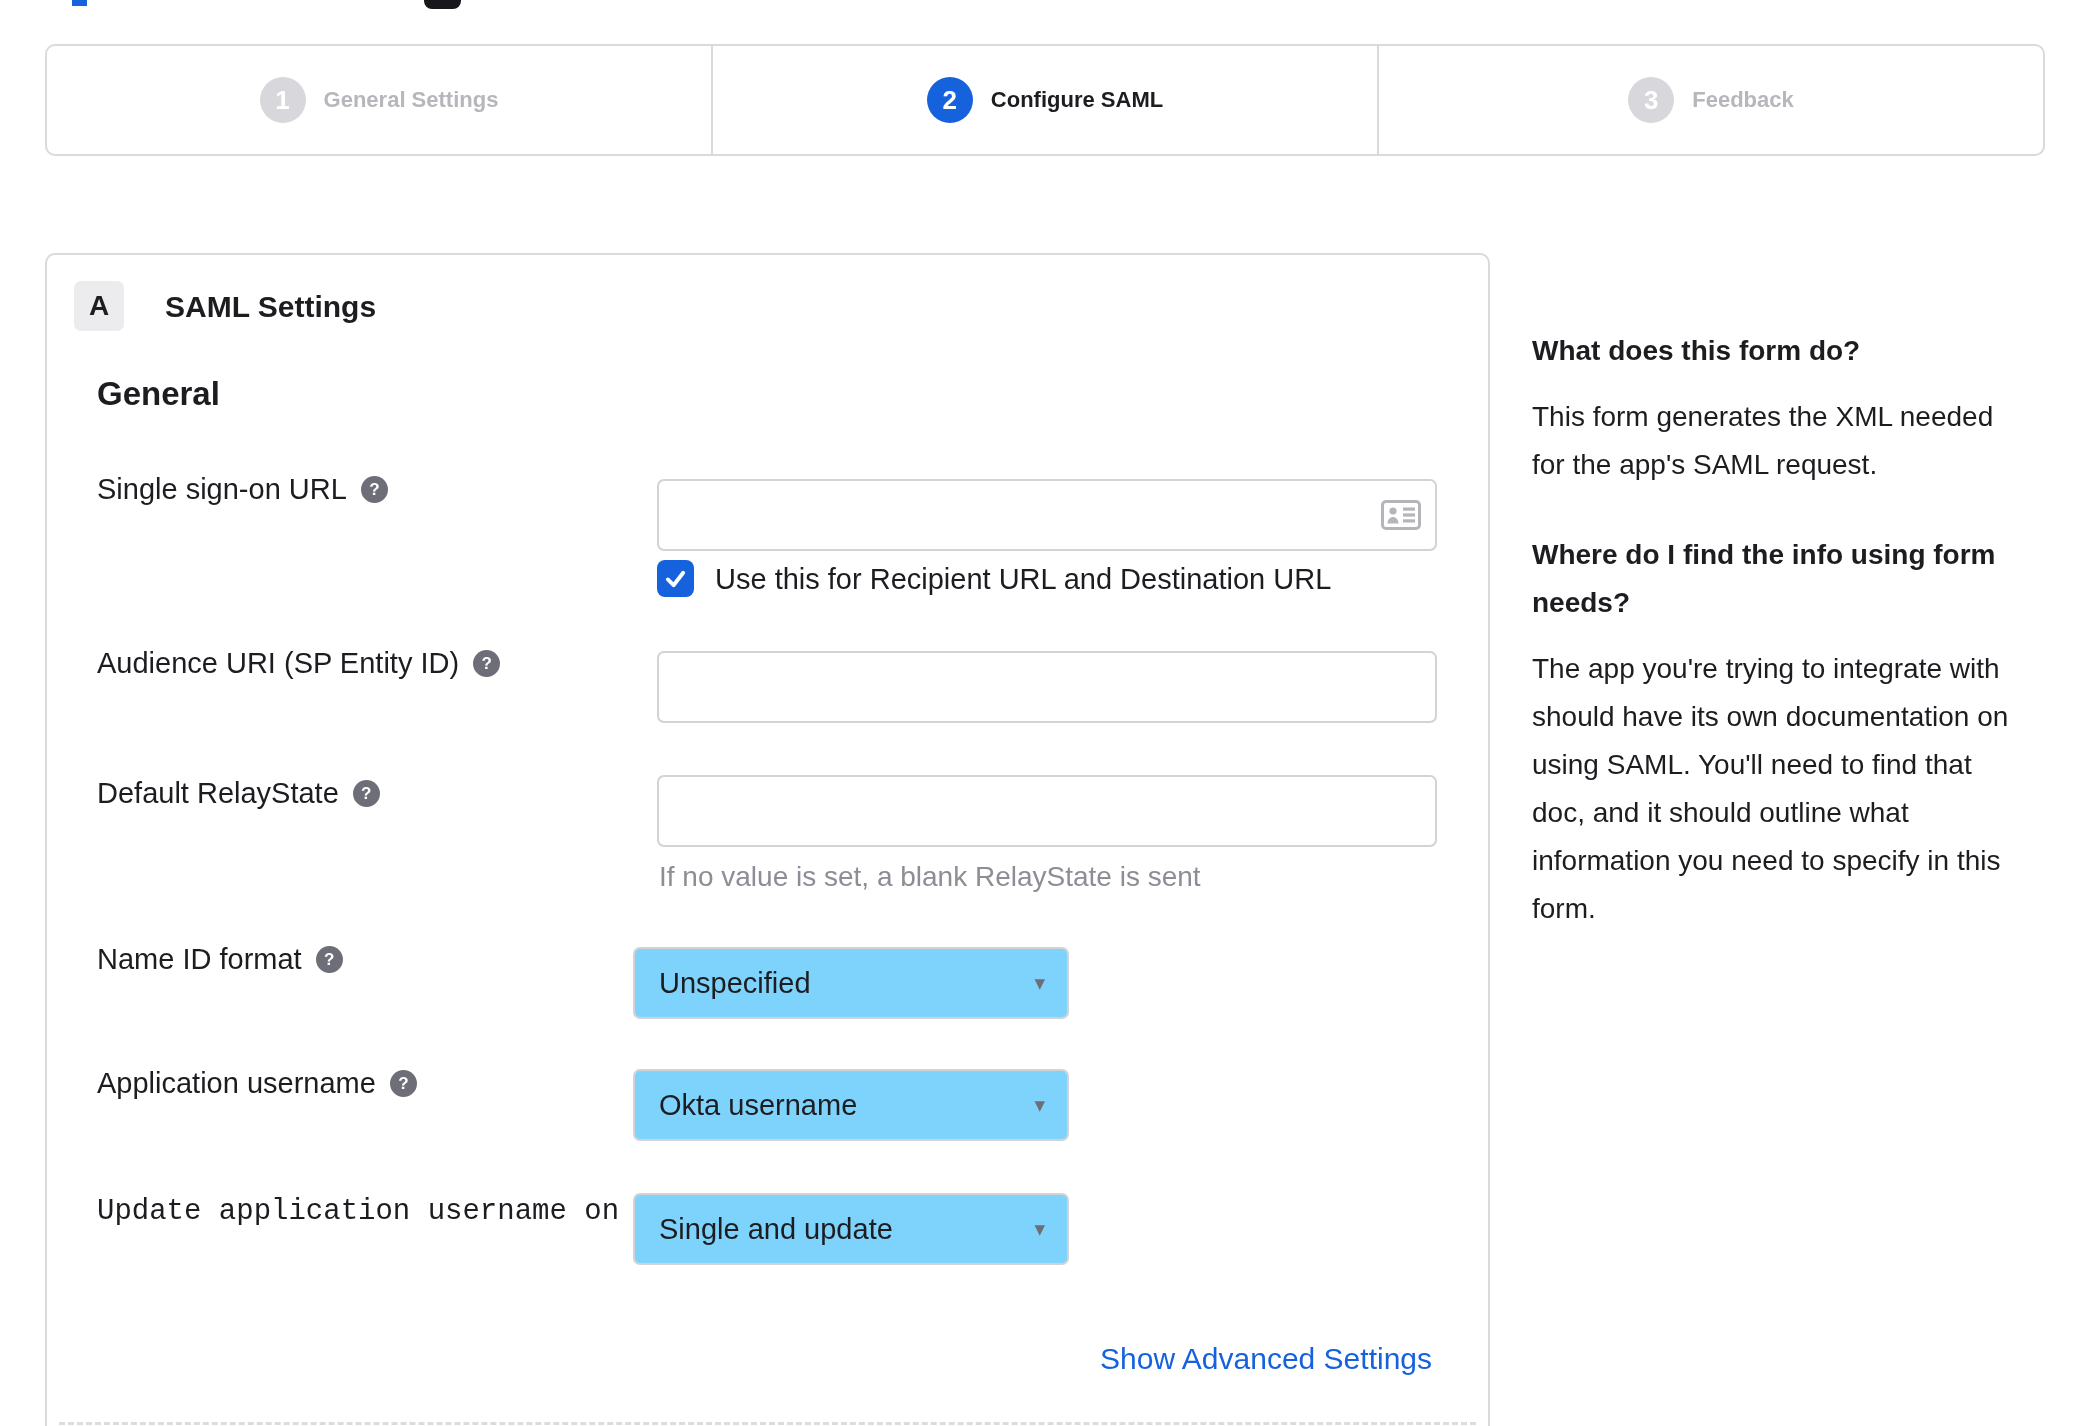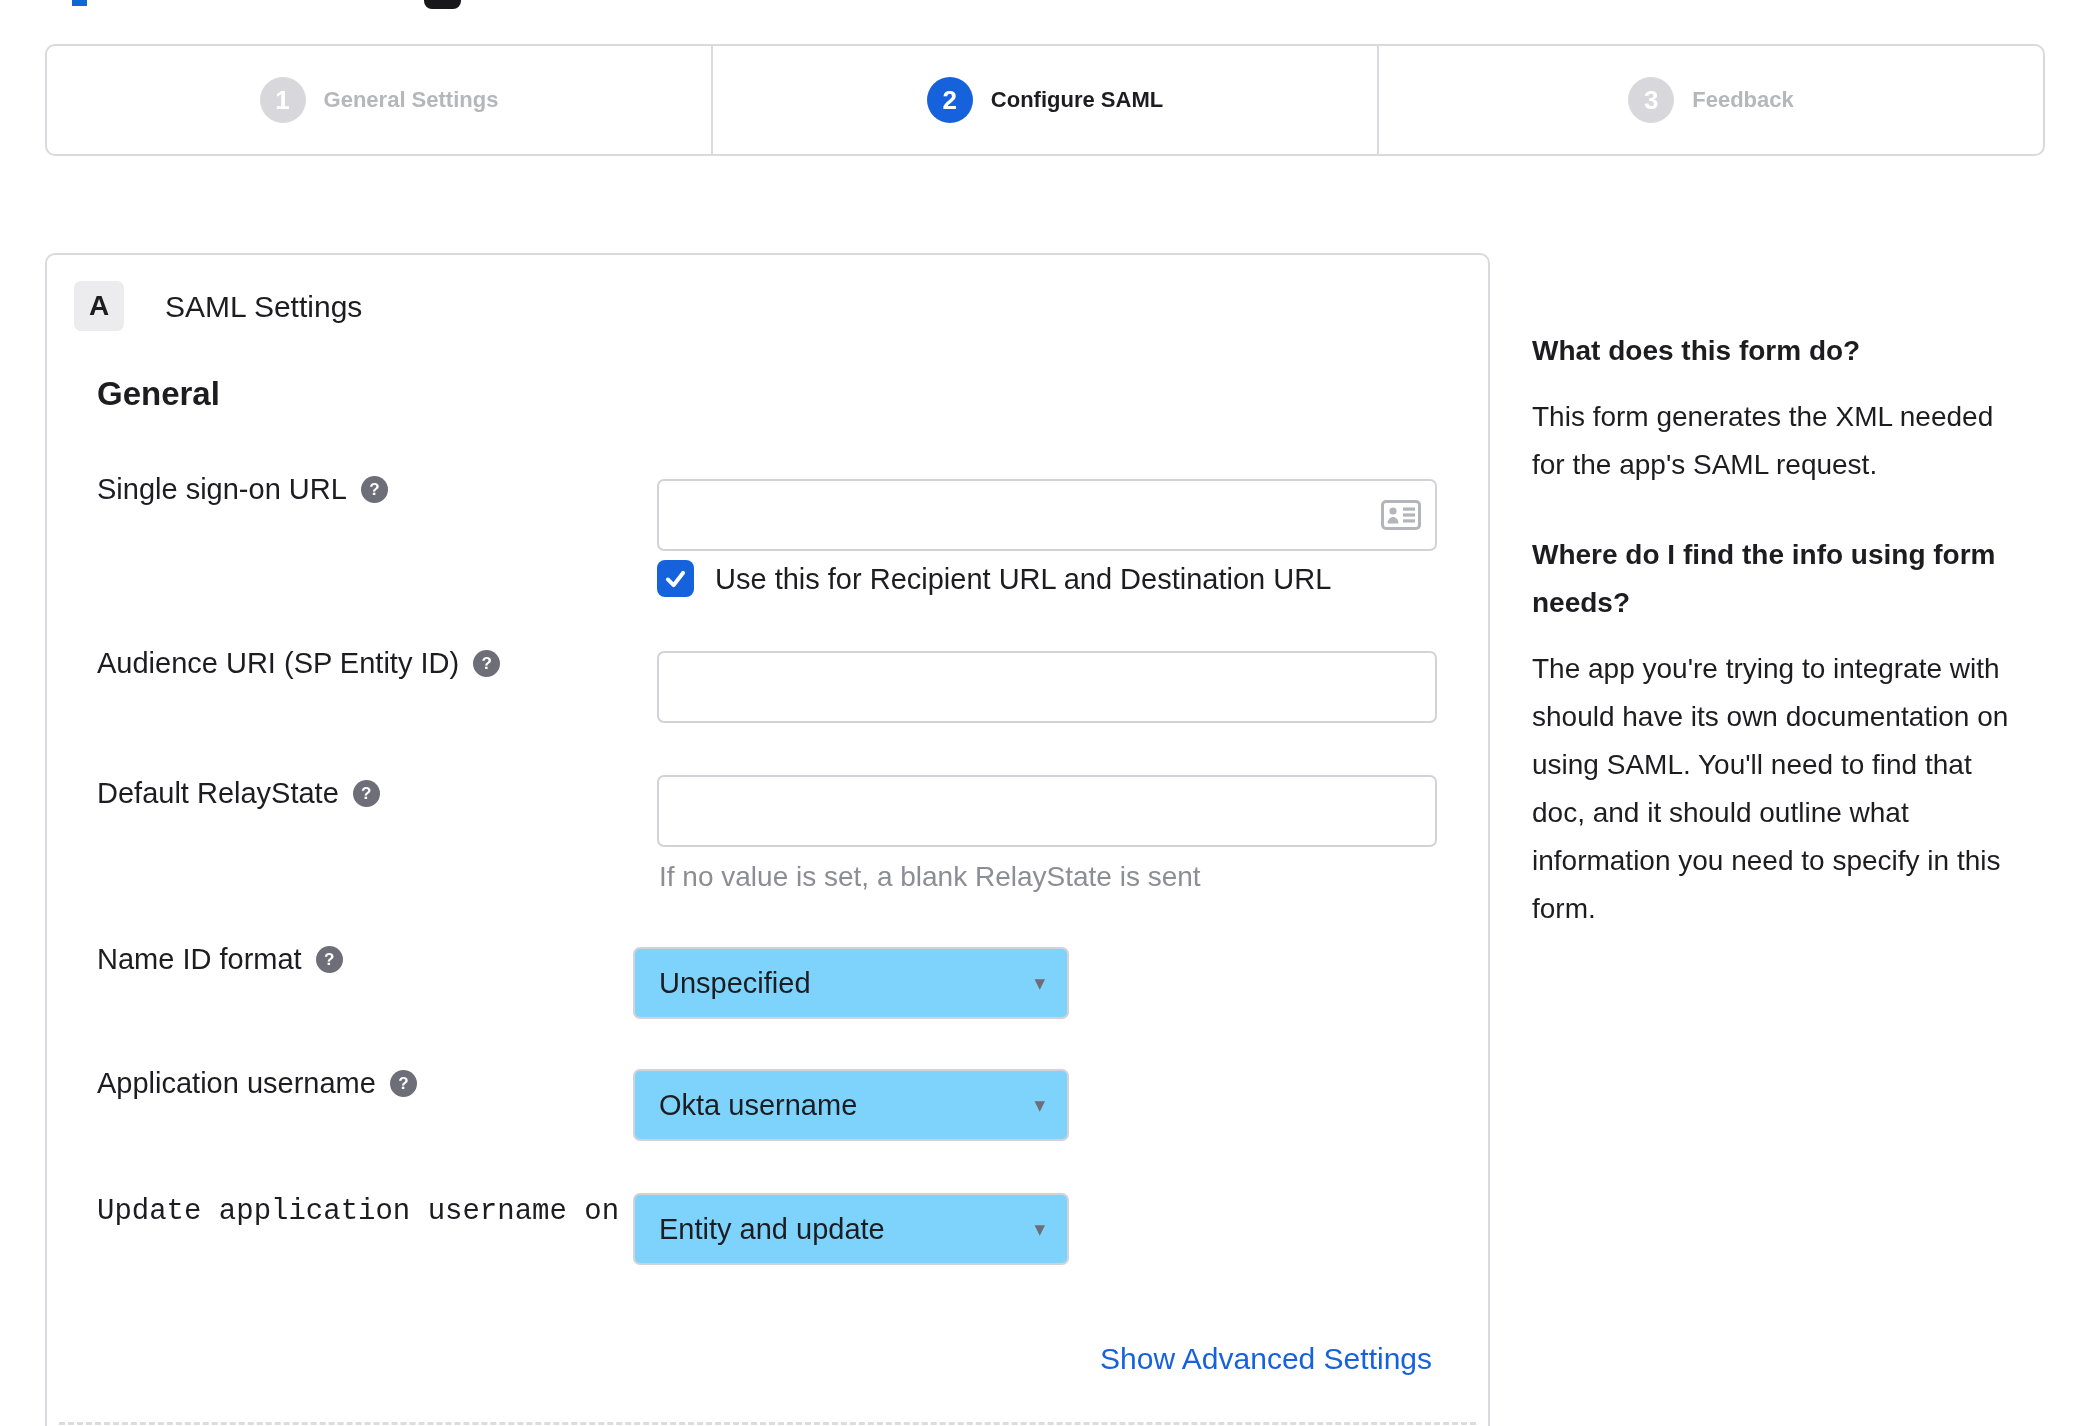--- a/index.html
+++ b/index.html
@@ -39,21 +39,21 @@
   .panel {
     position: absolute; left: 45px; top: 253px; width: 1445px; height: 1220px;
     border: 2px solid #dadade; border-radius: 10px 10px 0 0; background: #ffffff;
   }
   .section-badge {
     position: absolute; left: 27px; top: 26px; width: 50px; height: 50px;
     background: #ececee; border-radius: 7px;
     display: flex; align-items: center; justify-content: center;
     font-size: 28px; font-weight: bold; color: #1d1d21;
   }
-  .section-title { position: absolute; left: 118px; top: 35px; font-size: 30px; font-weight: normal; }
+  .section-title { position: absolute; left: 118px; top: 35px; font-size: 30px; font-weight: bold; }
   .group-heading { position: absolute; left: 50px; top: 120px; font-size: 33px; font-weight: bold; }
 
   .field-label { position: absolute; left: 50px; font-size: 29px; color: #1d1d21; white-space: nowrap; display: flex; align-items: center; }
   .help-icon {
     display: inline-flex; margin-left: 14px; width: 27px; height: 27px; border-radius: 50%;
     background: #6e6e78; color: #ffffff; font-size: 17px; font-weight: bold;
     align-items: center; justify-content: center; flex: 0 0 auto;
   }
   .text-input {
     position: absolute; left: 610px; width: 780px; height: 72px;
@@ -172,21 +172,21 @@
   </div>
   <div class="select" style="top:814px;">
     <span>Okta username</span>
     <span class="caret">▾</span>
   </div>
 
   <div class="field-label" style="top:940px;font-family:Liberation Mono, monospace;">
     <span>Update application username on</span>
   </div>
   <div class="select" style="top:938px;">
-    <span>Entity and update</span>
+    <span>Single and update</span>
     <span class="caret">▾</span>
   </div>
 
   <a class="advanced-link">Show Advanced Settings</a>
 
   <div class="bottom-dashes"></div>
 </div>
 
 <div class="sidebar">
   <h3>What does this form do?</h3>

